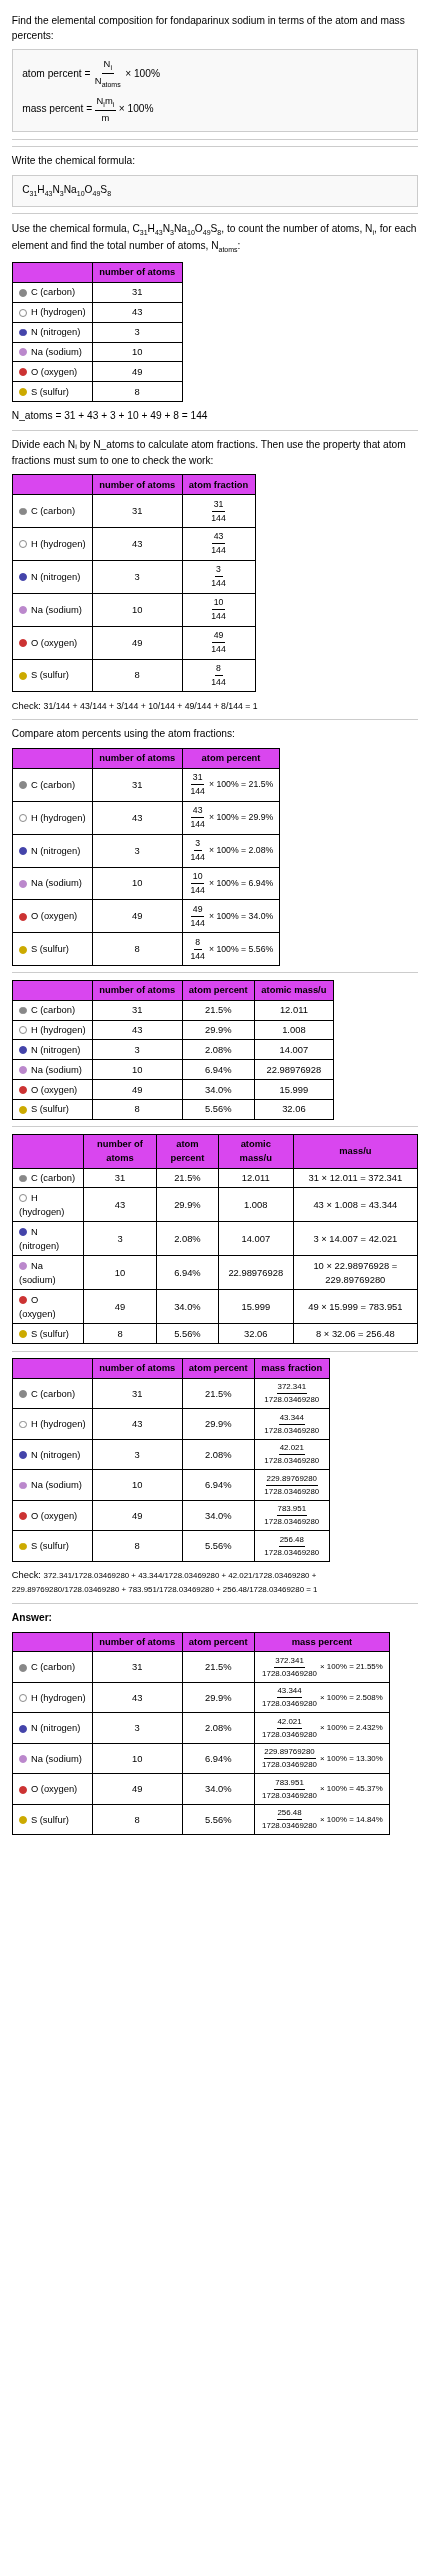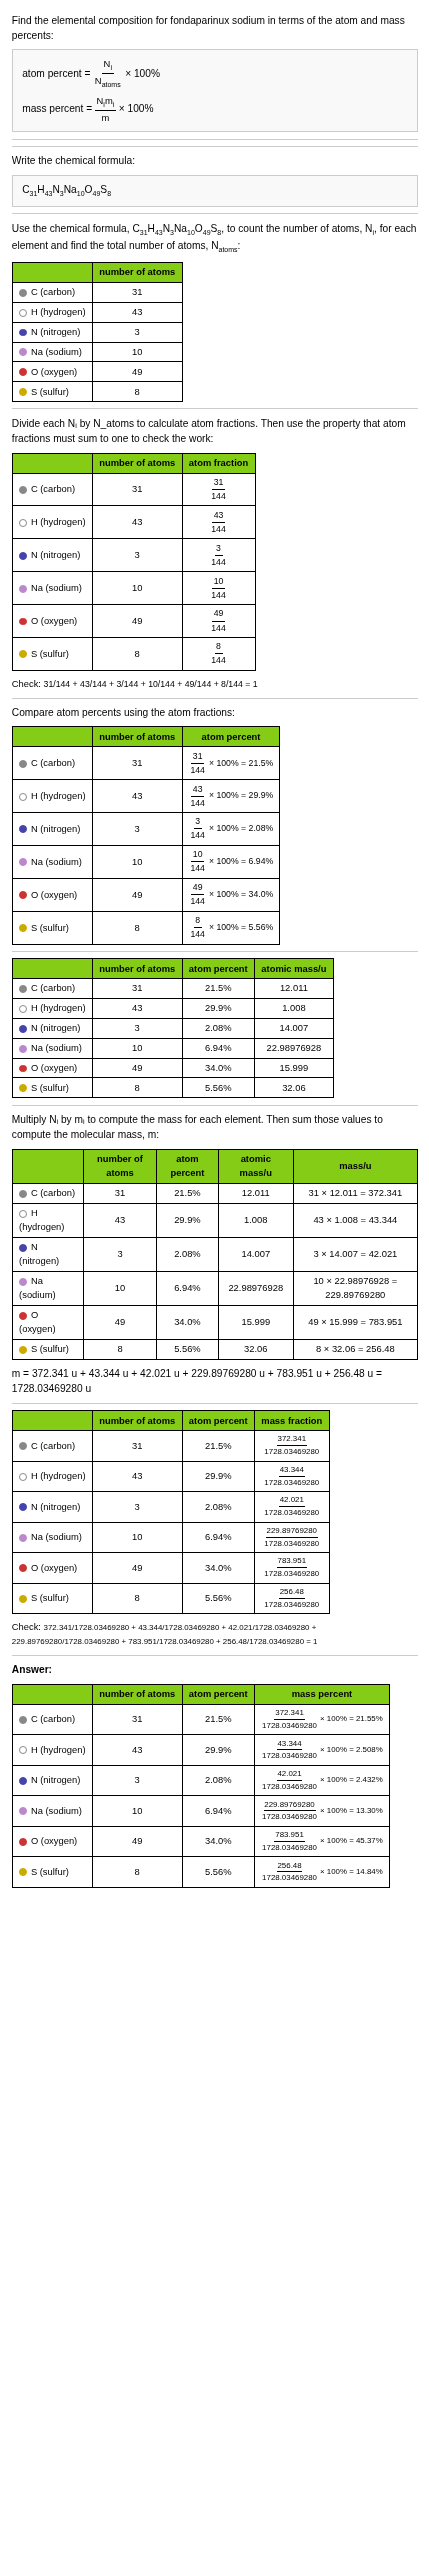--- a/index.html
+++ b/index.html
@@ -36,21 +36,21 @@
       width: auto;
     }
     table th, table td {
       border: 0.8px solid #000;
       padding: 2.4px 6.3px;
       text-align: center;
       font-size: 9.4px;
       vertical-align: middle;
     }
     table th {
-      background: #84cc16;
+      background: #d946ef;
       font-weight: bold;
     }
     .eq-line {
       margin: 4.7px 0;
       font-size: 10.2px;
     }
     .check-line {
       margin: 4.7px 0;
       font-size: 9.4px;
     }
@@ -135,20 +135,21 @@
           <td style="text-align: left;"><span style="display: inline-block; width: 7.9px; height: 7.9px; border-radius: 50%; background-color: rgb(204, 51, 51); border: 0.8px solid rgb(204, 51, 51); margin-right: 3.9px; vertical-align: middle;"></span>O (oxygen)</td>
           <td>49</td>
         </tr>
         <tr>
           <td style="text-align: left;"><span style="display: inline-block; width: 7.9px; height: 7.9px; border-radius: 50%; background-color: rgb(204, 170, 0); border: 0.8px solid rgb(204, 170, 0); margin-right: 3.9px; vertical-align: middle;"></span>S (sulfur)</td>
           <td>8</td>
         </tr>
       </tbody>
   </table>
 
+  <p class="eq-line">N_atoms = 31 + 43 + 3 + 10 + 49 + 8 = 144</p>
 
   <hr>
 
   <p class="section-text">Divide each Nᵢ by N_atoms to calculate atom fractions. Then use the property that atom fractions must sum to one to check the work:</p>
 
   <table>
     <thead>
       <tr>
         <th></th>
         <th>number of atoms</th>
@@ -320,21 +321,20 @@
           <td style="text-align: left;"><span style="display: inline-block; width: 7.9px; height: 7.9px; border-radius: 50%; background-color: rgb(204, 170, 0); border: 0.8px solid rgb(204, 170, 0); margin-right: 3.9px; vertical-align: middle;"></span>S (sulfur)</td>
           <td>8</td>
           <td>5.56%</td>
           <td>32.06</td>
         </tr>
       </tbody>
   </table>
 
   <hr>
 
-  <p class="section-text">Multiply Nᵢ by mᵢ to compute the mass for each element. Then sum those values to compute the molecular mass, m:</p>
 
   <table>
     <thead>
       <tr>
         <th></th>
         <th>number of atoms</th>
         <th>atom percent</th>
         <th>atomic mass/u</th>
         <th>mass/u</th>
       </tr>
@@ -378,21 +378,20 @@
         <tr>
           <td style="text-align: left;"><span style="display: inline-block; width: 7.9px; height: 7.9px; border-radius: 50%; background-color: rgb(204, 170, 0); border: 0.8px solid rgb(204, 170, 0); margin-right: 3.9px; vertical-align: middle;"></span>S (sulfur)</td>
           <td>8</td>
           <td>5.56%</td>
           <td>32.06</td>
           <td>8 × 32.06 = 256.48</td>
         </tr>
       </tbody>
   </table>
 
-  <p class="math-line">m = 372.341 u + 43.344 u + 42.021 u + 229.89769280 u + 783.951 u + 256.48 u = 1728.03469280 u</p>
 
   <hr>
 
 
   <table>
     <thead>
       <tr>
         <th></th>
         <th>number of atoms</th>
         <th>atom percent</th>

